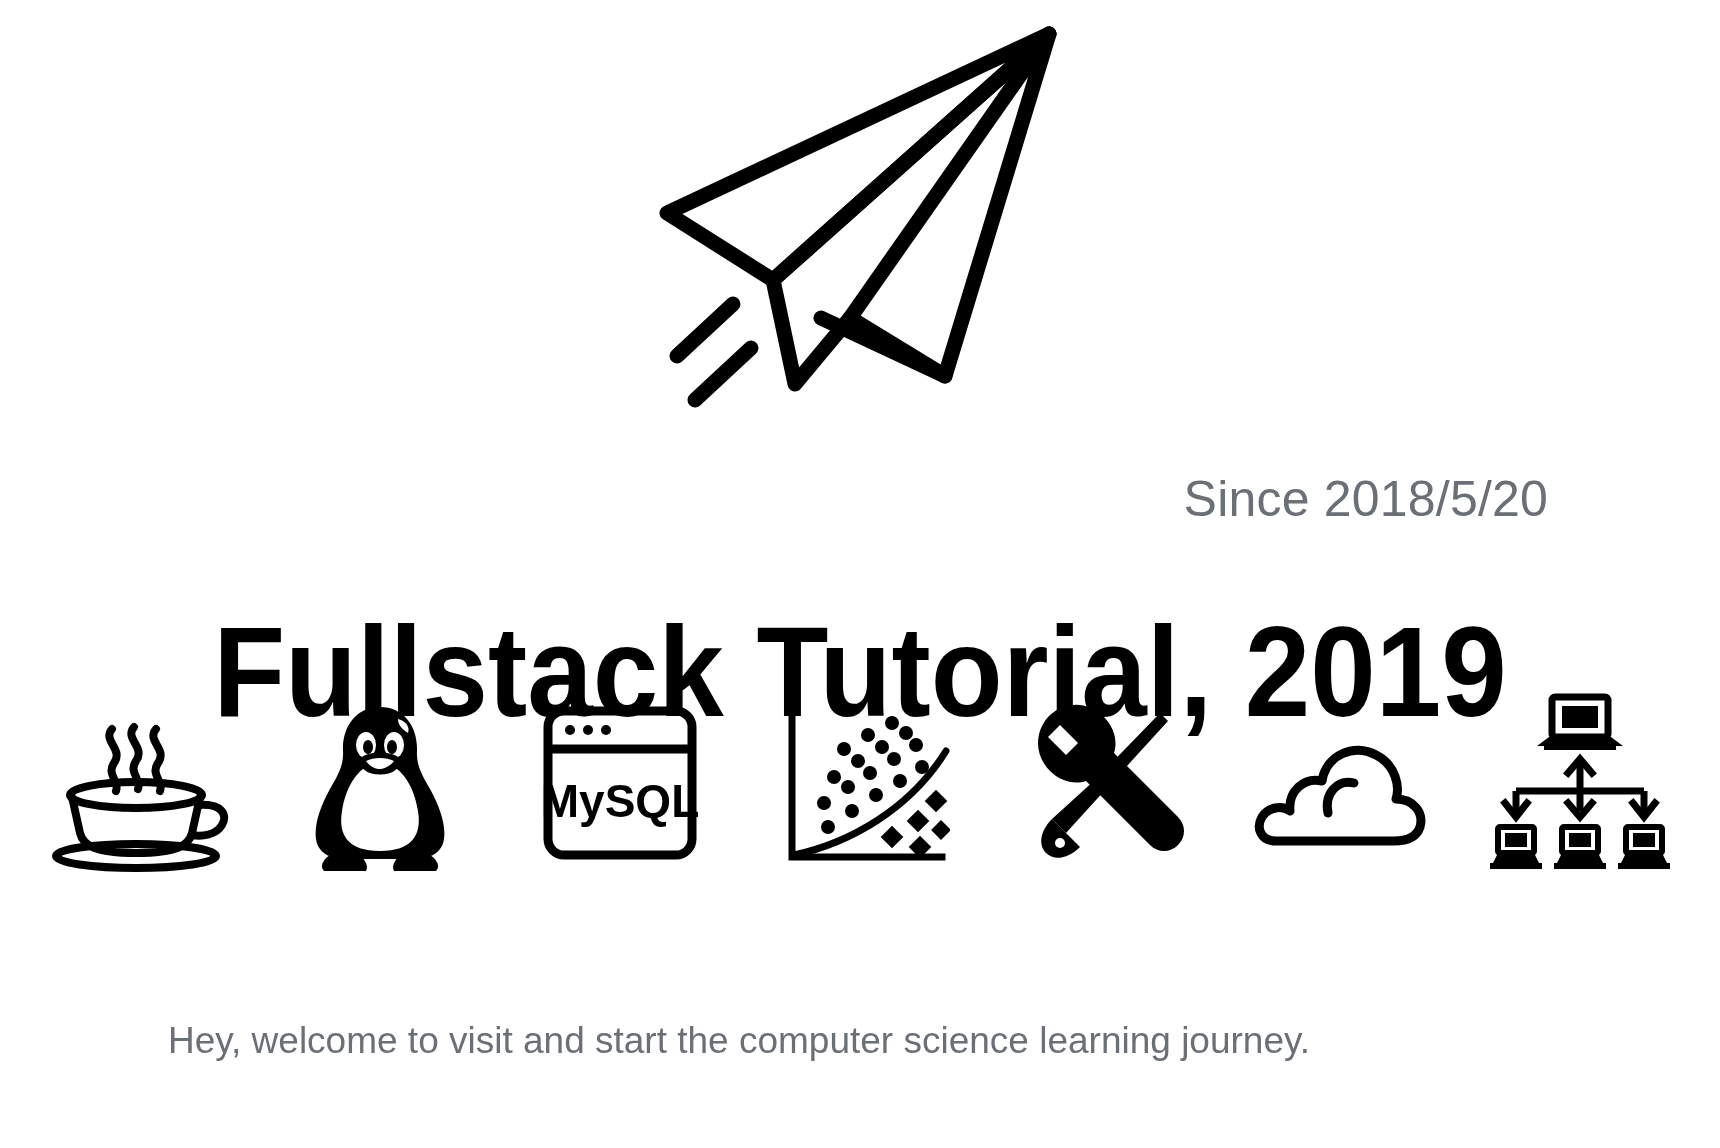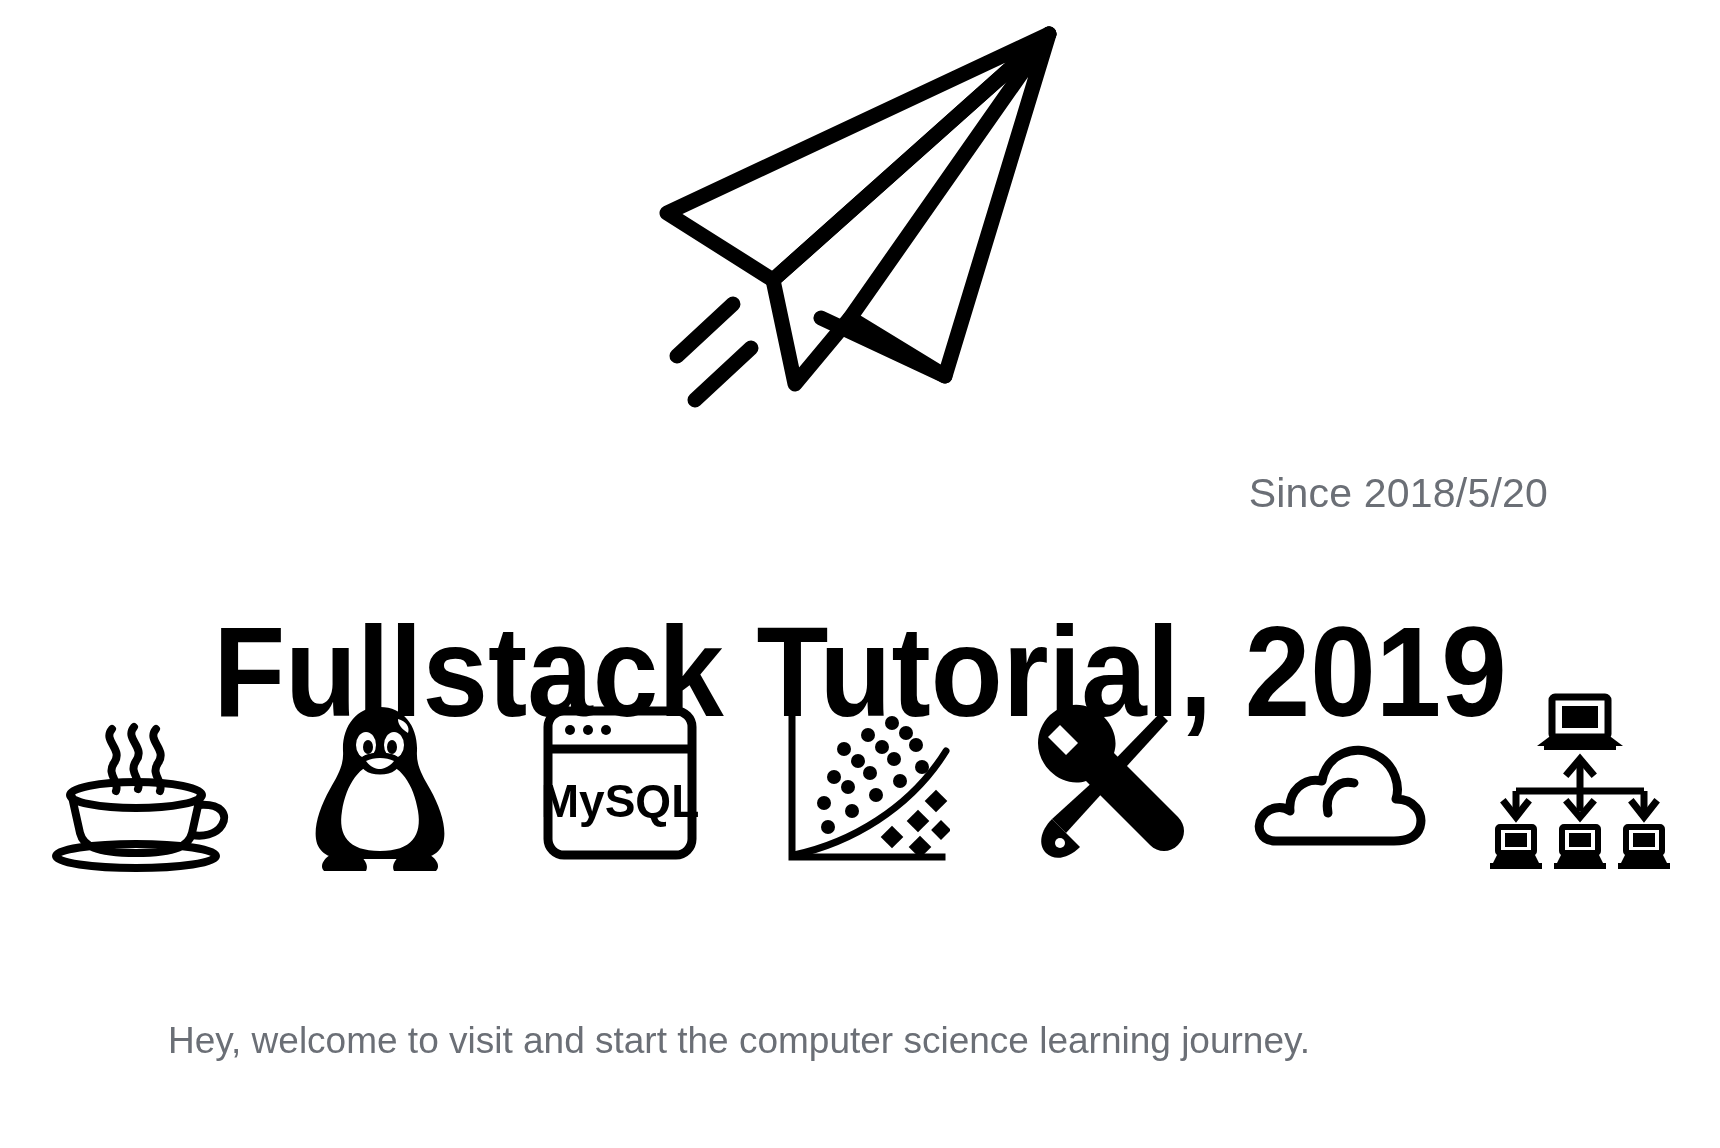--- a/index.html
+++ b/index.html
@@ -36,21 +36,21 @@
     display: block;
     width: 430px;
     height: 390px;
   }
 
   
   .since {
     position: absolute;
     right: 172px;
     top: 470px;
-    font-size: 41px;
+    font-size: 50px;
     color: #6b6f76;
     letter-spacing: 0.2px;
     white-space: nowrap;
   }
 
   
   .title {
     position: absolute;
     left: 0;
     top: 522px;

